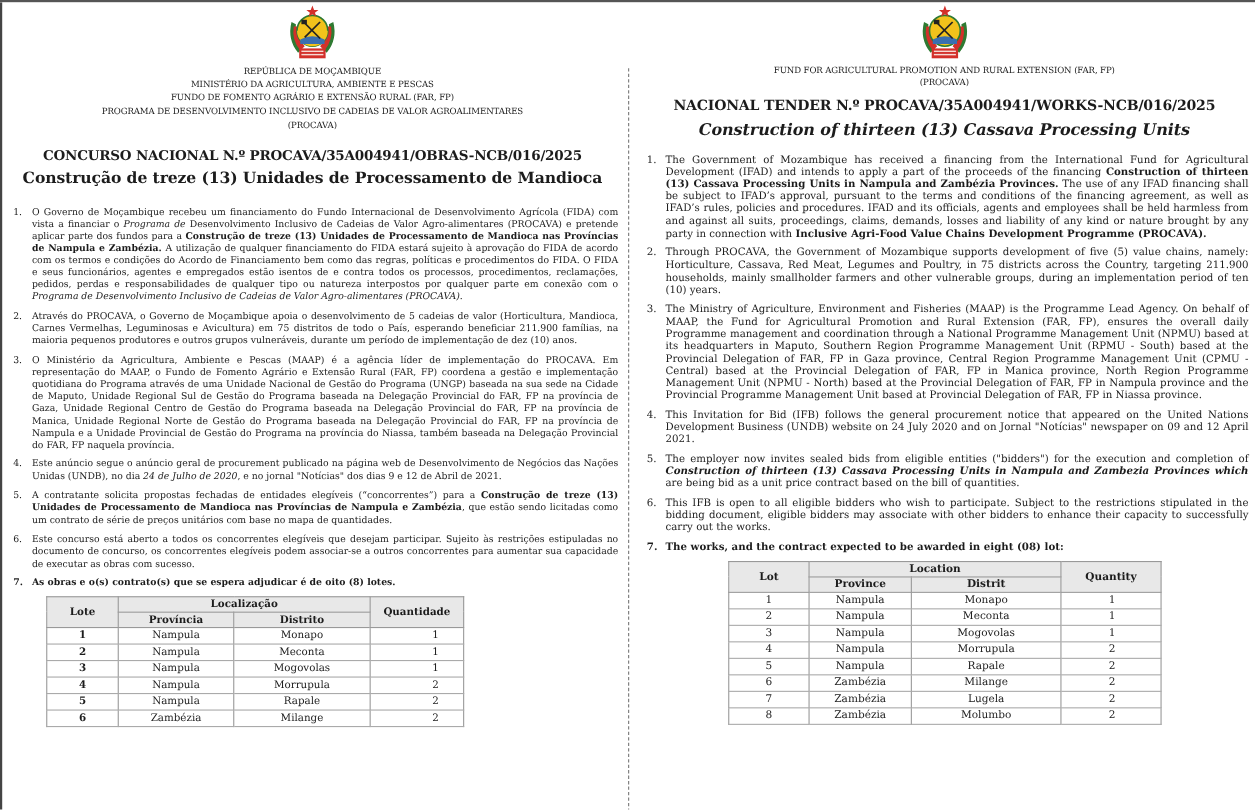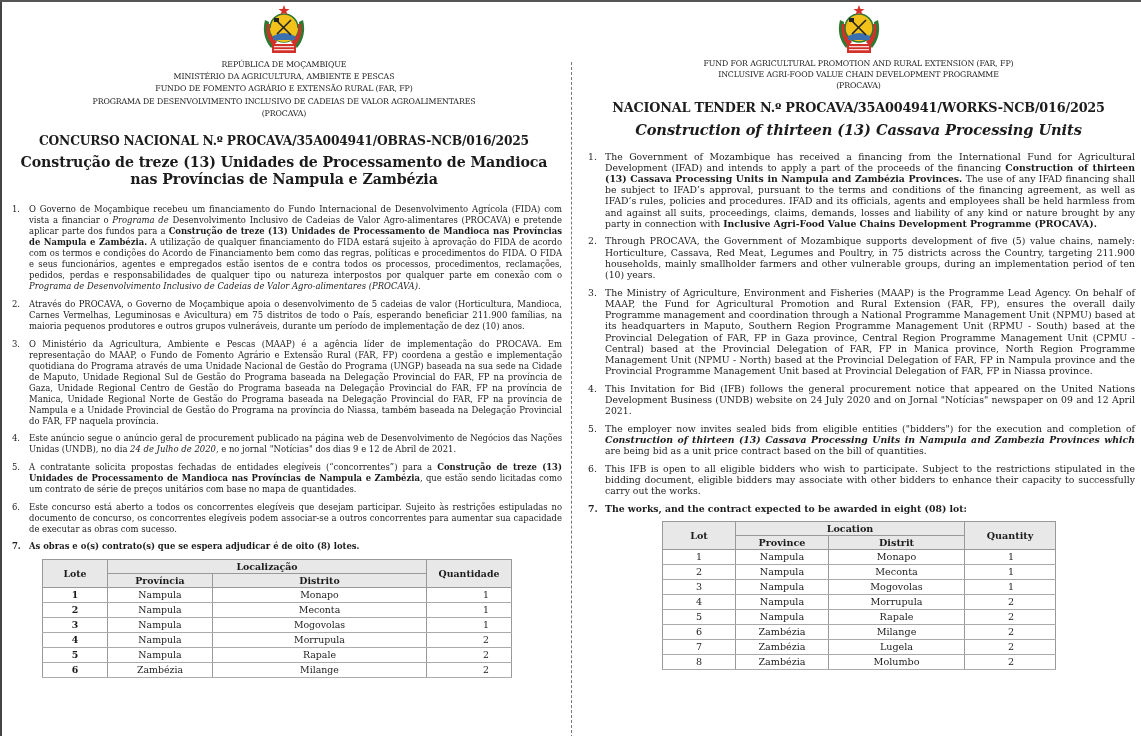--- a/index.html
+++ b/index.html
@@ -29,21 +29,21 @@
   ol.paras { margin: 0; padding: 0 0 0 0; list-style: none; }
   ol.paras li { position: relative; padding-left: 23px; text-align: justify; }
   .col-left ol.paras li { font-size: 8.45px; line-height: 11.05px; margin-bottom: 6.5px; }
   .col-right ol.paras li { font-size: 9.3px; line-height: 11.2px; margin-bottom: 6.5px; }
   ol.paras li .num { position: absolute; left: 6px; top: 0; }
   .col-left ol.paras { margin-top: 16px; }
   .col-right ol.paras { margin-top: 12px; }
   li.bold-item { font-weight: bold; }
 
   table.lots { border-collapse: collapse; margin-top: 4px; }
-  .col-left table.lots { margin-left: 36px; width: 470px; font-size: 9.4px; border-radius: 23px; }
+  .col-left table.lots { margin-left: 36px; width: 380px; font-size: 9.4px; border-radius: 23px; }
   .col-right table.lots { margin-left: 80px; width: 394px; font-size: 9.6px; }
   table.lots th { background: #e8e8e8; font-weight: bold; border: 1px solid #999; padding: 0 2px; }
   table.lots td { border-bottom: 1px solid #aaa; border-left: 1px solid #999; border-right: 1px solid #999; padding: 0 2px; text-align: center; line-height: 14px; }
   table.lots th { line-height: 13px; }
   table.lots td.qty { text-align: right; padding-right: 22px; }
   .col-right table.lots td.qty { text-align: center; padding-right: 0; }
   .col-left table.lots td.lot { font-weight: bold; }
 </style>
 </head>
 <body>
@@ -69,21 +69,20 @@
     <rect x="17" y="47" width="20" height="1.3" fill="#f7d9d3"></rect>
   </svg>
   <div class="hdr">REPÚBLICA DE MOÇAMBIQUE</div>
   <div class="hdr">MINISTÉRIO DA AGRICULTURA, AMBIENTE E PESCAS</div>
   <div class="hdr">FUNDO DE FOMENTO AGRÁRIO E EXTENSÃO RURAL (FAR, FP)</div>
   <div class="hdr">PROGRAMA DE DESENVOLVIMENTO INCLUSIVO DE CADEIAS DE VALOR AGROALIMENTARES</div>
   <div class="hdr">(PROCAVA)</div>
   <div class="tender" style="margin-top:14px">CONCURSO NACIONAL N.º PROCAVA/35A004941/OBRAS-NCB/016/2025</div>
   <div class="title">
     <div>Construção de treze (13) Unidades de Processamento de Mandioca</div>
-    <div>nas Províncias de Nampula e Zambézia</div>
   </div>
   <ol class="paras">
       <li><span class="num">1.</span><span>O Governo de Moçambique recebeu um financiamento do Fundo Internacional de Desenvolvimento Agrícola (FIDA) com vista a financiar o </span><span style="font-style: italic;">Programa de</span><span> Desenvolvimento Inclusivo de Cadeias de Valor Agro-alimentares (PROCAVA) e pretende aplicar parte dos fundos para a </span><span style="font-weight: bold;">Construção de treze (13) Unidades de Processamento de Mandioca nas Províncias de Nampula e Zambézia.</span><span> A utilização de qualquer financiamento do FIDA estará sujeito à aprovação do FIDA de acordo com os termos e condições do Acordo de Financiamento bem como das regras, políticas e procedimentos do FIDA. O FIDA e seus funcionários, agentes e empregados estão isentos de e contra todos os processos, procedimentos, reclamações, pedidos, perdas e responsabilidades de qualquer tipo ou natureza interpostos por qualquer parte em conexão com o </span><span style="font-style: italic;">Programa de Desenvolvimento Inclusivo de Cadeias de Valor Agro-alimentares (PROCAVA).</span></li>
       <li><span class="num">2.</span><span>Através do PROCAVA, o Governo de Moçambique apoia o desenvolvimento de 5 cadeias de valor (Horticultura, Mandioca, Carnes Vermelhas, Leguminosas e Avicultura) em 75 distritos de todo o País, esperando beneficiar 211.900 famílias, na maioria pequenos produtores e outros grupos vulneráveis, durante um período de implementação de dez (10) anos.</span></li>
       <li><span class="num">3.</span><span>O Ministério da Agricultura, Ambiente e Pescas (MAAP) é a agência líder de implementação do PROCAVA. Em representação do MAAP, o Fundo de Fomento Agrário e Extensão Rural (FAR, FP) coordena a gestão e implementação quotidiana do Programa através de uma Unidade Nacional de Gestão do Programa (UNGP) baseada na sua sede na Cidade de Maputo, Unidade Regional Sul de Gestão do Programa baseada na Delegação Provincial do FAR, FP na província de Gaza, Unidade Regional Centro de Gestão do Programa baseada na Delegação Provincial do FAR, FP na província de Manica, Unidade Regional Norte de Gestão do Programa baseada na Delegação Provincial do FAR, FP na província de Nampula e a Unidade Provincial de Gestão do Programa na província do Niassa, também baseada na Delegação Provincial do FAR, FP naquela província.</span></li>
       <li><span class="num">4.</span><span>Este anúncio segue o anúncio geral de procurement publicado na página web de Desenvolvimento de Negócios das Nações Unidas (UNDB), no dia </span><span style="font-style: italic;">24 de Julho de 2020</span><span>, e no jornal "Notícias" dos dias 9 e 12 de Abril de 2021.</span></li>
       <li><span class="num">5.</span><span>A contratante solicita propostas fechadas de entidades elegíveis (“concorrentes”) para a </span><span style="font-weight: bold;">Construção de treze (13) Unidades de Processamento de Mandioca nas Províncias de Nampula e Zambézia</span><span>, que estão sendo licitadas como um contrato de série de preços unitários com base no mapa de quantidades.</span></li>
       <li><span class="num">6.</span><span>Este concurso está aberto a todos os concorrentes elegíveis que desejam participar. Sujeito às restrições estipuladas no documento de concurso, os concorrentes elegíveis podem associar-se a outros concorrentes para aumentar sua capacidade de executar as obras com sucesso.</span></li>
       <li class="bold-item"><span class="num">7.</span><span>As obras e o(s) contrato(s) que se espera adjudicar é de oito (8) lotes.</span></li>
     </ol>
@@ -150,21 +149,20 @@
     <path d="M16 34 Q27 28 38 34 L38 38 L16 38 Z" fill="#3a6fb0"></path>
     <line x1="19" y1="18" x2="34" y2="33" stroke="#222" stroke-width="1.6"></line>
     <line x1="34" y1="18" x2="20" y2="32" stroke="#222" stroke-width="1.6"></line>
     <rect x="17" y="16" width="5" height="4" fill="#222"></rect>
     <polygon points="27,3 28.5,7 32.5,7 29.3,9.5 30.5,13 27,11 23.5,13 24.7,9.5 21.5,7 25.5,7" fill="#d3302a"></polygon>
     <rect x="15" y="42" width="24" height="9" fill="#d3302a"></rect>
     <rect x="17" y="44" width="20" height="1.3" fill="#f7d9d3"></rect>
     <rect x="17" y="47" width="20" height="1.3" fill="#f7d9d3"></rect>
   </svg>
   <div class="hdr" style="line-height:11px">FUND FOR AGRICULTURAL PROMOTION AND RURAL EXTENSION (FAR, FP)</div>
-  <div class="hdr" style="line-height:11px">INCLUSIVE AGRI-FOOD VALUE CHAIN DEVELOPMENT PROGRAMME</div>
   <div class="hdr" style="line-height:11px">(PROCAVA)</div>
   <div class="tender" style="font-size:12.8px;margin-top:9px">NACIONAL TENDER N.º PROCAVA/35A004941/WORKS-NCB/016/2025</div>
   <div class="title">
     <div>Construction of thirteen (13) Cassava Processing Units</div>
   </div>
   <ol class="paras">
       <li><span class="num">1.</span><span>The Government of Mozambique has received a financing from the International Fund for Agricultural Development (IFAD) and intends to apply a part of the proceeds of the financing </span><span style="font-weight: bold;">Construction of thirteen (13) Cassava Processing Units in Nampula and Zambézia Provinces.</span><span> The use of any IFAD financing shall be subject to IFAD’s approval, pursuant to the terms and conditions of the financing agreement, as well as IFAD’s rules, policies and procedures. IFAD and its officials, agents and employees shall be held harmless from and against all suits, proceedings, claims, demands, losses and liability of any kind or nature brought by any party in connection with </span><span style="font-weight: bold;">Inclusive Agri-Food Value Chains Development Programme (PROCAVA).</span></li>
       <li><span class="num">2.</span><span>Through PROCAVA, the Government of Mozambique supports development of five (5) value chains, namely: Horticulture, Cassava, Red Meat, Legumes and Poultry, in 75 districts across the Country, targeting 211.900 households, mainly smallholder farmers and other vulnerable groups, during an implementation period of ten (10) years.</span></li>
       <li><span class="num">3.</span><span>The Ministry of Agriculture, Environment and Fisheries (MAAP) is the Programme Lead Agency. On behalf of MAAP, the Fund for Agricultural Promotion and Rural Extension (FAR, FP), ensures the overall daily Programme management and coordination through a National Programme Management Unit (NPMU) based at its headquarters in Maputo, Southern Region Programme Management Unit (RPMU - South) based at the Provincial Delegation of FAR, FP in Gaza province, Central Region Programme Management Unit (CPMU - Central) based at the Provincial Delegation of FAR, FP in Manica province, North Region Programme Management Unit (NPMU - North) based at the Provincial Delegation of FAR, FP in Nampula province and the Provincial Programme Management Unit based at Provincial Delegation of FAR, FP in Niassa province.</span></li>
       <li><span class="num">4.</span><span>This Invitation for Bid (IFB) follows the general procurement notice that appeared on the United Nations Development Business (UNDB) website on 24 July 2020 and on Jornal "Notícias" newspaper on 09 and 12 April 2021.</span></li>

